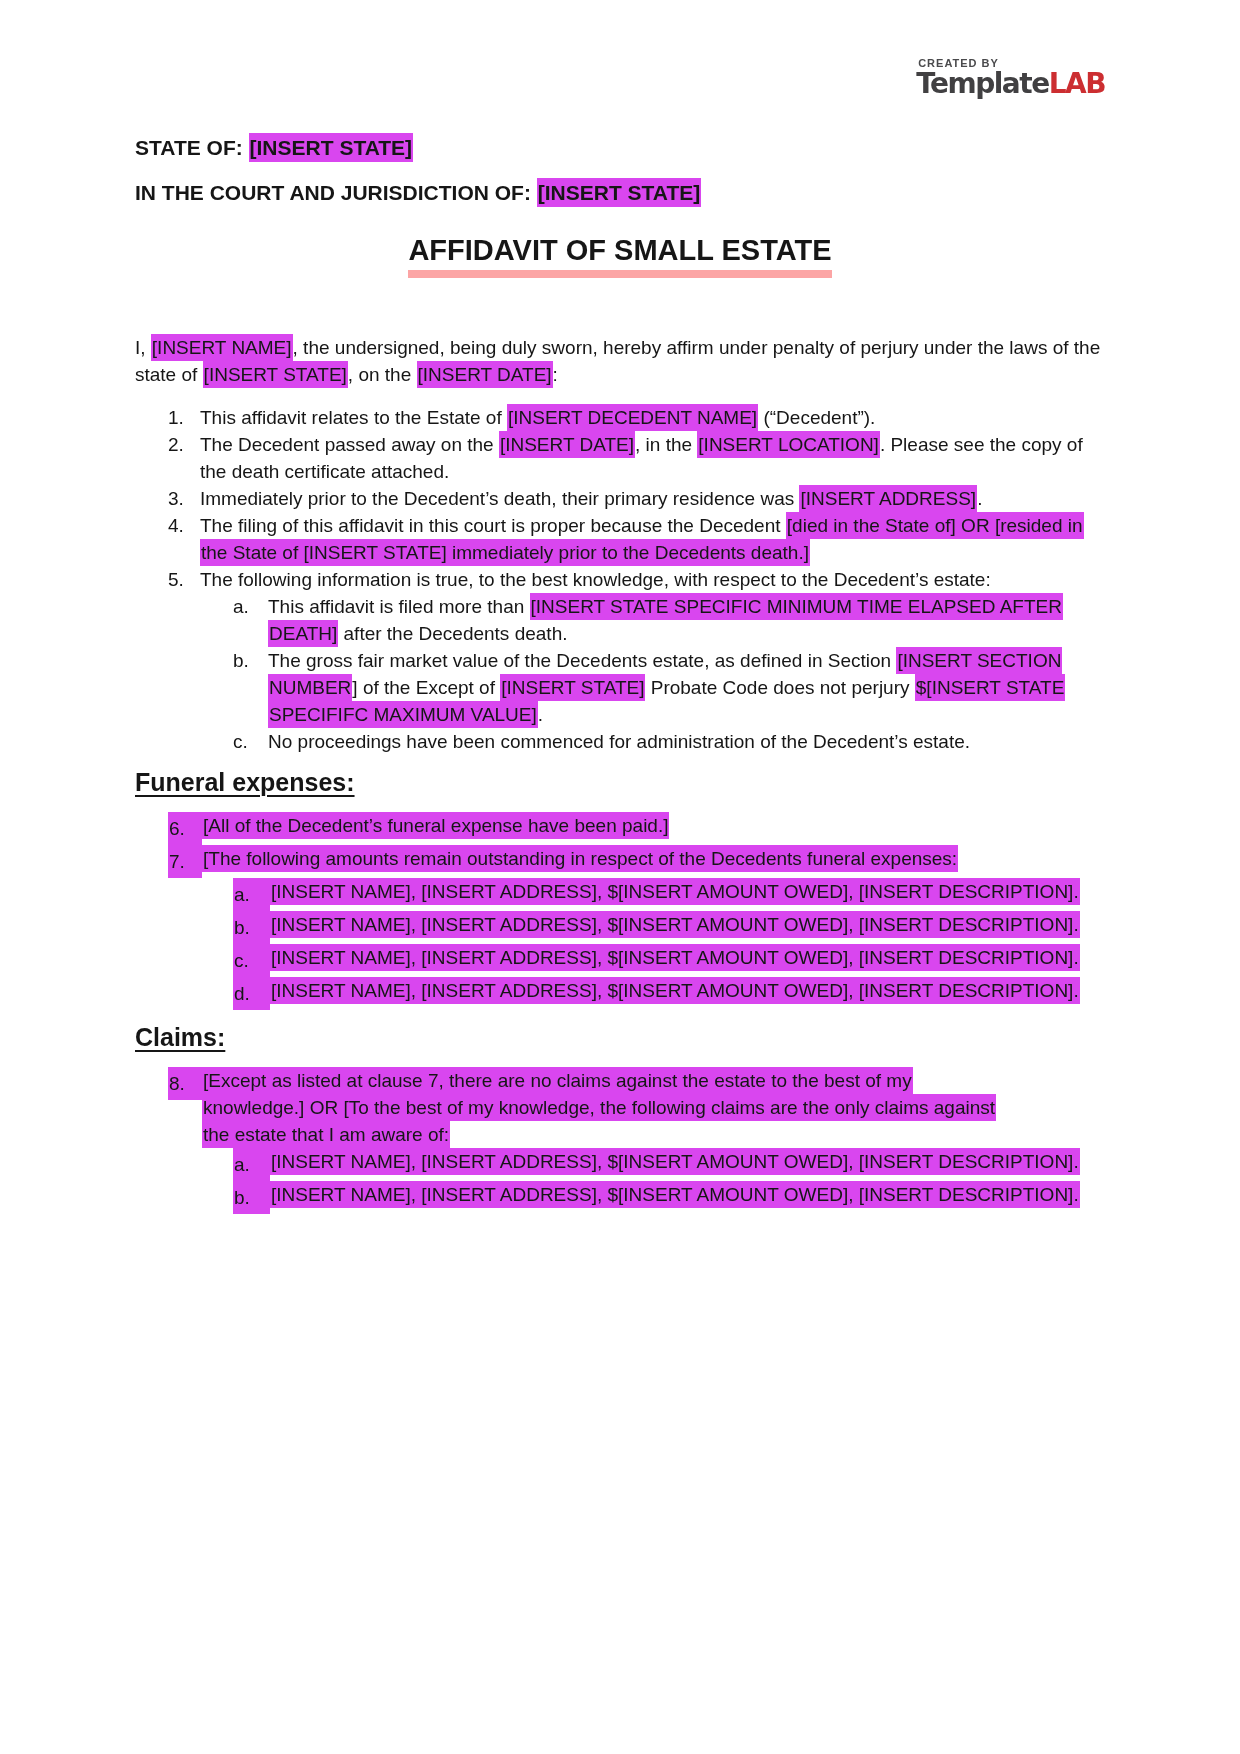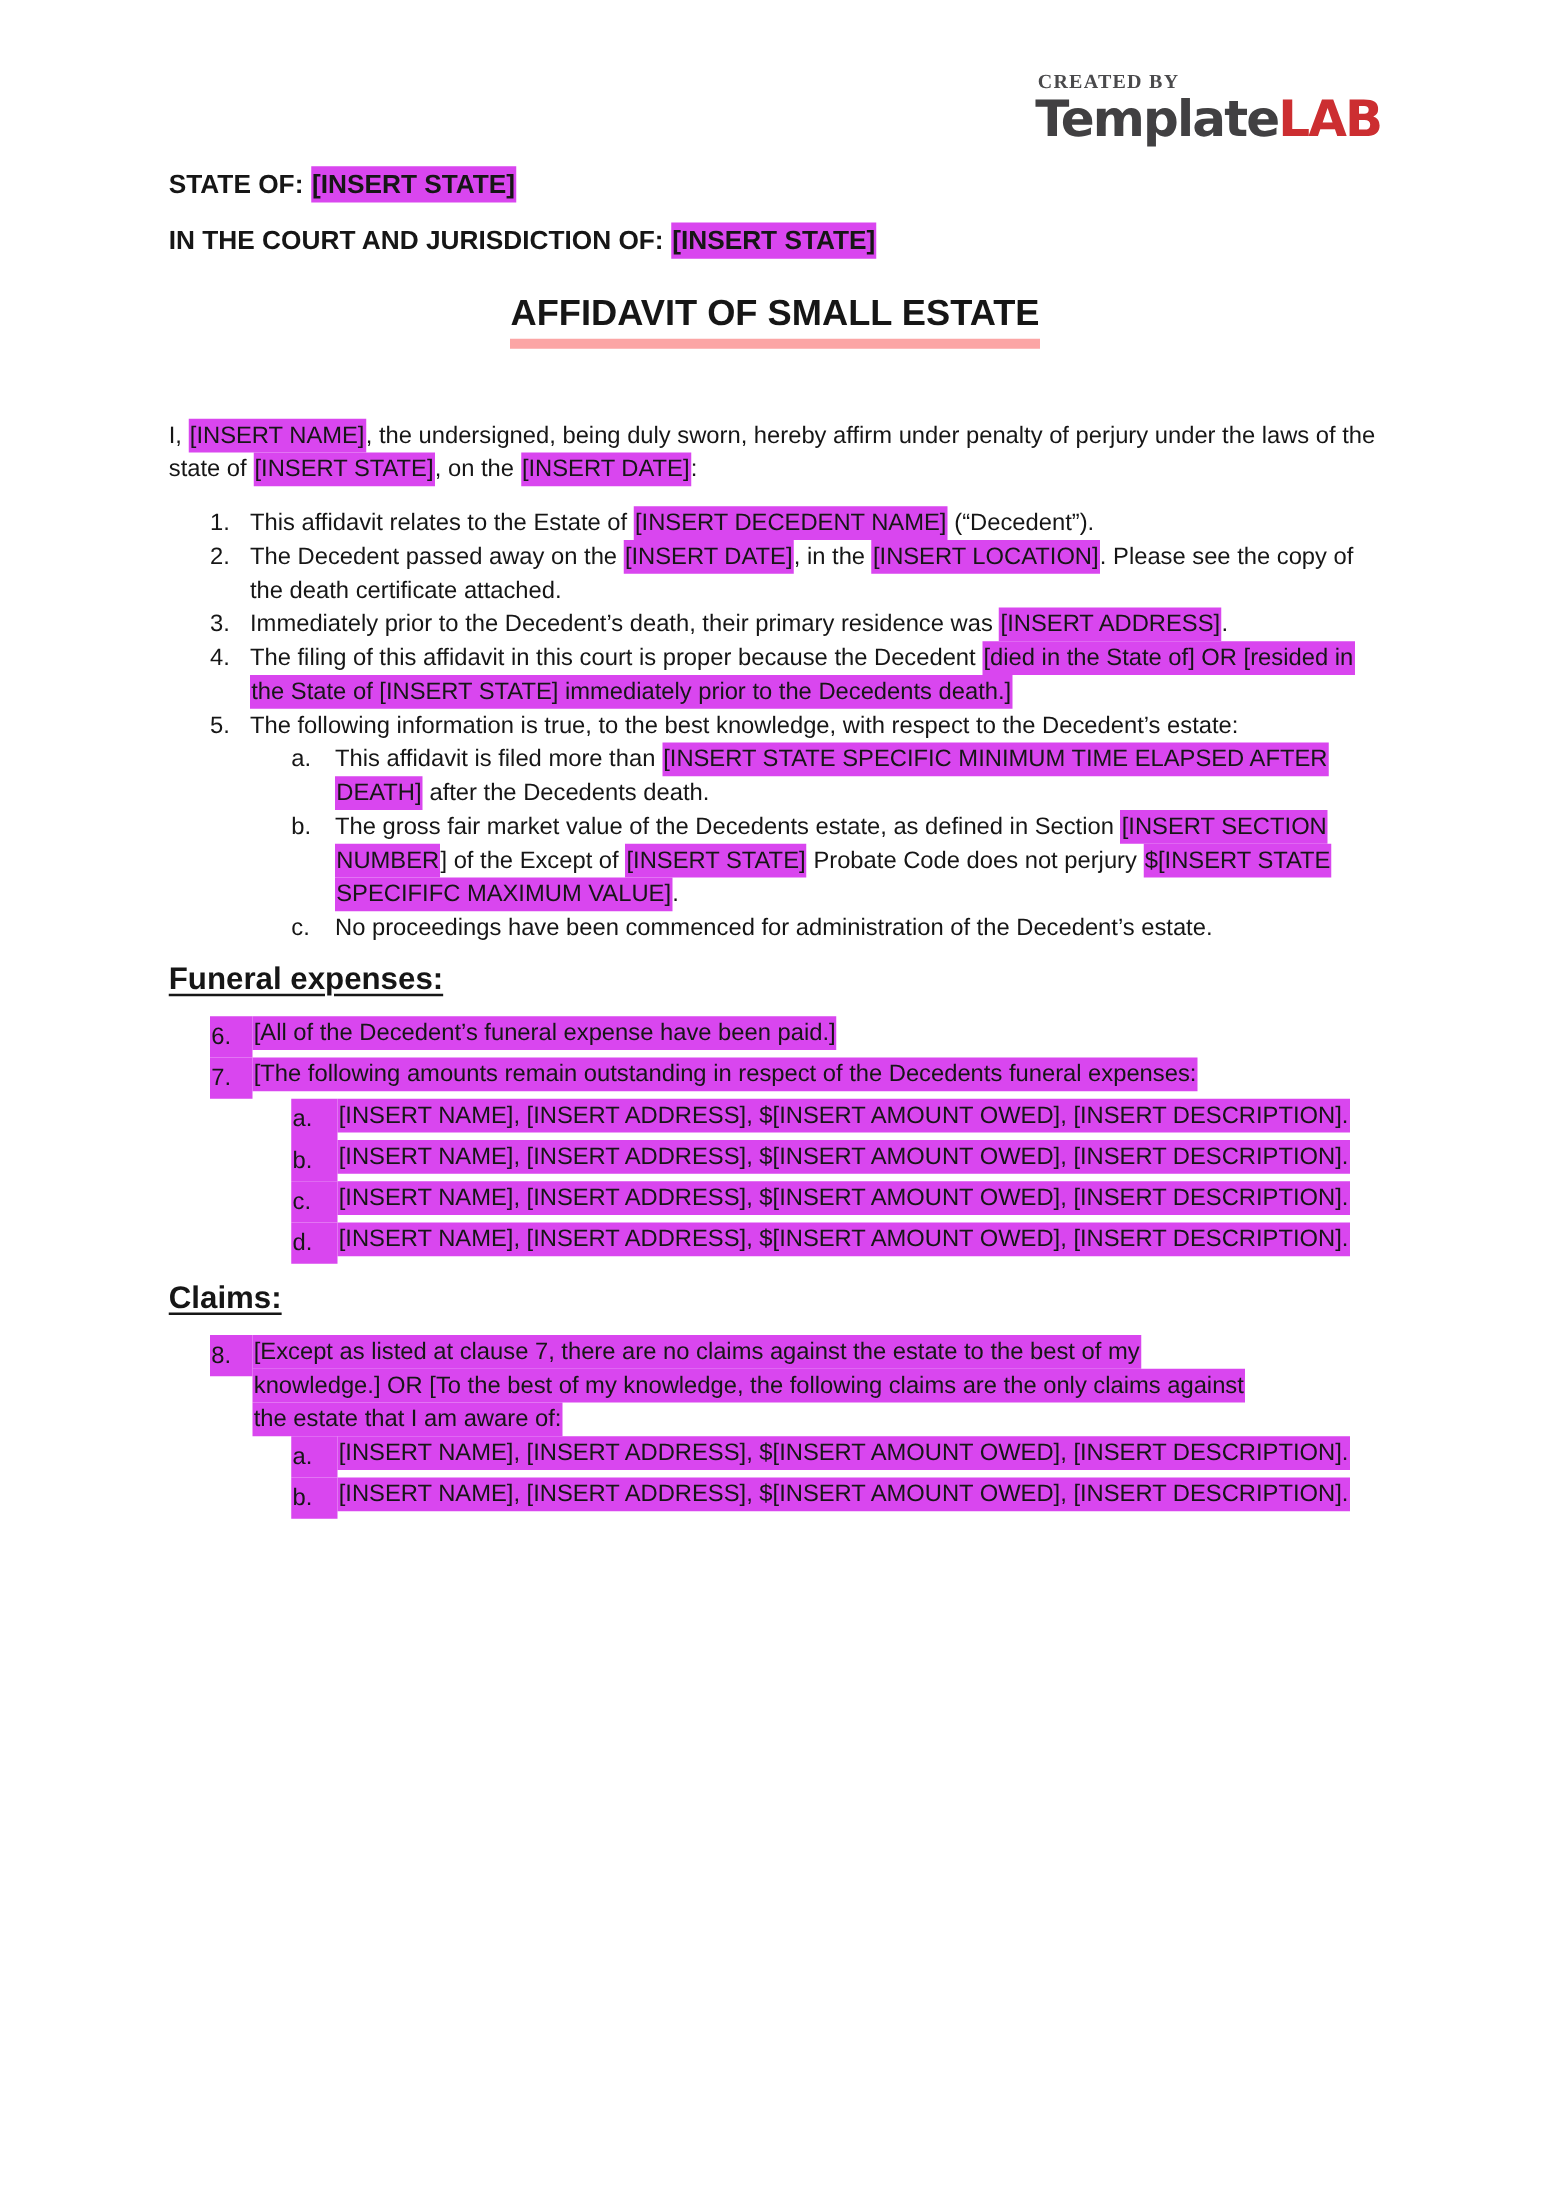--- a/index.html
+++ b/index.html
@@ -6,26 +6,26 @@
   body {
     width: 1240px; height: 1754px; position: relative;
     font-family: "Liberation Sans", sans-serif;
     color: #161616;
   }
   .page { position: absolute; inset: 0; background: #ffffff; overflow: hidden; }
 
   
   .logo { position: absolute; top: 57px; right: 135px; text-align: left; }
   .logo-created {
-    font-size: 16px; font-weight: 700; color: #4a4a4c;
+    font-size: 11px; font-weight: 700; color: #4a4a4c;
     letter-spacing: 1px; margin: 0 0 1px 2px;
-    font-family: Liberation Serif, serif;
+    font-family: Liberation Sans, sans-serif;
   }
   .logo-brand {
-    font-size: 40px; font-weight: 800; line-height: 1;
+    font-size: 28px; font-weight: 800; line-height: 1;
     letter-spacing: -1.5px; color: #414042;
     font-family: "DejaVu Sans", sans-serif;
     text-align: center;
   }
   .logo-red { color: #cc2e31; }
 
   
   .content { padding: 0 135px; }
 
   

